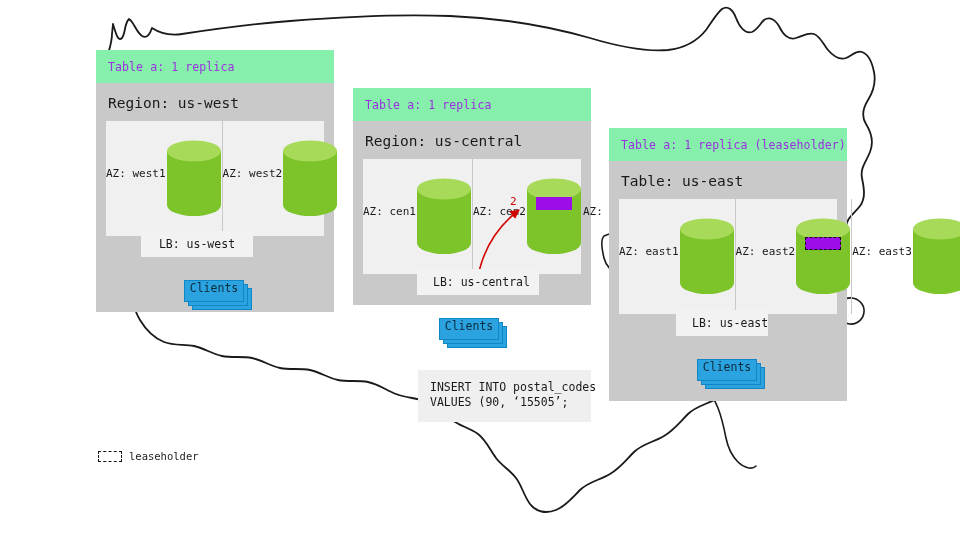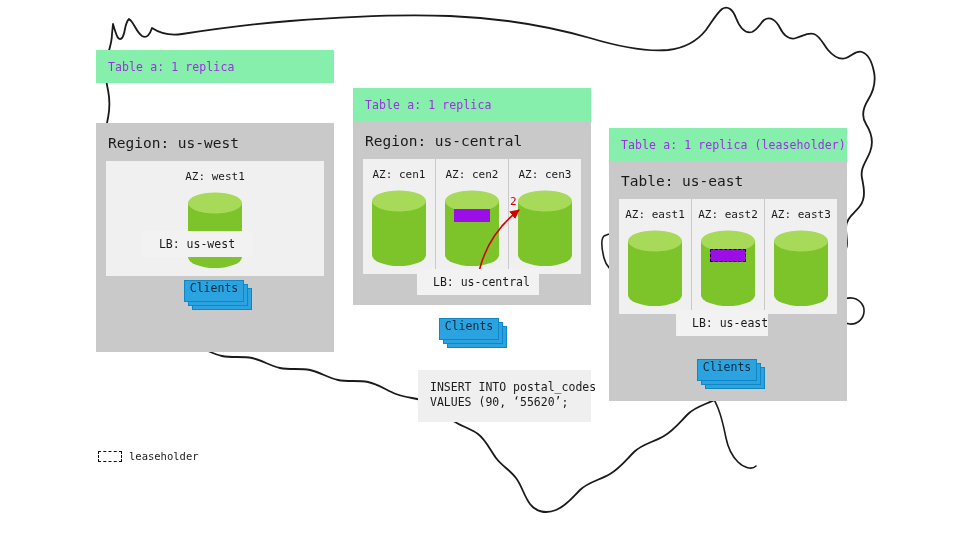--- a/index.html
+++ b/index.html
@@ -35,21 +35,21 @@
   }
   .az-row{
     background:#f0f0f0;
     display:flex;
     box-sizing:border-box;
   }
   .az-cell{
     flex:1 1 0;
     box-sizing:border-box;
     padding:9px 0 11px 0;
-    display:flex;flex-direction:column;align-items:center;
+    display:flex;align-items:center;
     border-right:1px solid #c9c9c9;
   }
   .az-cell:last-child{border-right:none;}
   .az-label{font-size:11px;color:#1a1a1a;white-space:nowrap;margin-bottom:9px;}
 
   
   .cyl{position:relative;}
   .cyl svg{display:block;}
   .repl{
     position:absolute;
@@ -190,34 +190,43 @@
 
     <path d="M700,380 C708,388 714,398 718,408 C722,418 724,428 726,438
              C728,448 732,456 738,462 C744,468 752,470 756,466" fill="none" stroke="#1a1a1a" stroke-width="1.6" stroke-linejoin="round" stroke-linecap="round"></path>
 
     <path d="M842,300 C850,296 858,298 862,304 C866,310 864,318 858,322
              C852,326 844,324 840,318 C836,312 836,304 842,300 Z" fill="none" stroke="#1a1a1a" stroke-width="1.6" stroke-linejoin="round" stroke-linecap="round"></path>
   </svg>
 
   <div class="region-panel" style="left:96px;top:50px;width:238px;">
     <div class="table-band">Table a: 1 replica</div>
-    <div class="region-body" style="height:229px;margin-top:40px;">
+    <div class="region-body" style="height:229px;">
       <div class="region-title">Region: us-west</div>
       <div class="az-row" style="height:115px;">
 
         <div class="az-cell">
           <div class="az-label">AZ: west1</div>
           <div class="cyl">
             <svg width="56" height="76" viewBox="0 0 56 76">
               <path d="M1,11 L1,65 A27,11 0 0 0 55,65 L55,11 Z" fill="#7cc42a"></path>
               <ellipse cx="28" cy="11" rx="27" ry="10.5" fill="#a8da5a"></ellipse>
             </svg>
           </div>
         </div>
 
+        <div class="az-cell">
+          <div class="az-label">AZ: west2</div>
+          <div class="cyl">
+            <svg width="56" height="76" viewBox="0 0 56 76">
+              <path d="M1,11 L1,65 A27,11 0 0 0 55,65 L55,11 Z" fill="#7cc42a"></path>
+              <ellipse cx="28" cy="11" rx="27" ry="10.5" fill="#a8da5a"></ellipse>
+            </svg>
+          </div>
+        </div>
 
 
       </div>
     </div>
 
     <div class="lb-box" style="left:45px;top:181px;width:112px;">LB: us-west</div>
 
     <div class="clients" style="left:88px;top:230px;width:70px;height:32px;">
       <div class="card" style="left:8px;top:8px;width:60px;height:22px;"></div>
       <div class="card" style="left:4px;top:4px;width:60px;height:22px;"></div>
@@ -281,21 +290,21 @@
 
     <div class="clients" style="left:86px;top:230px;width:70px;height:32px;">
       <div class="card" style="left:8px;top:8px;width:60px;height:22px;"></div>
       <div class="card" style="left:4px;top:4px;width:60px;height:22px;"></div>
       <div class="card top" style="left:0px;top:0px;width:60px;height:22px;">
         <span>Clients</span>
       </div>
     </div>
 
     <div class="sql-box" style="left:65px;top:282px;width:173px;height:52px;">INSERT INTO postal_codes
-VALUES (90, ‘55620’;</div>
+VALUES (90, ‘15505’;</div>
   </div>
 
   <div class="region-panel" style="left:609px;top:128px;width:238px;">
     <div class="table-band">Table a: 1 replica (leaseholder)</div>
     <div class="region-body" style="height:240px;">
       <div class="region-title">Table: us-east</div>
       <div class="az-row" style="height:115px;">
 
         <div class="az-cell">
           <div class="az-label">AZ: east1</div>

